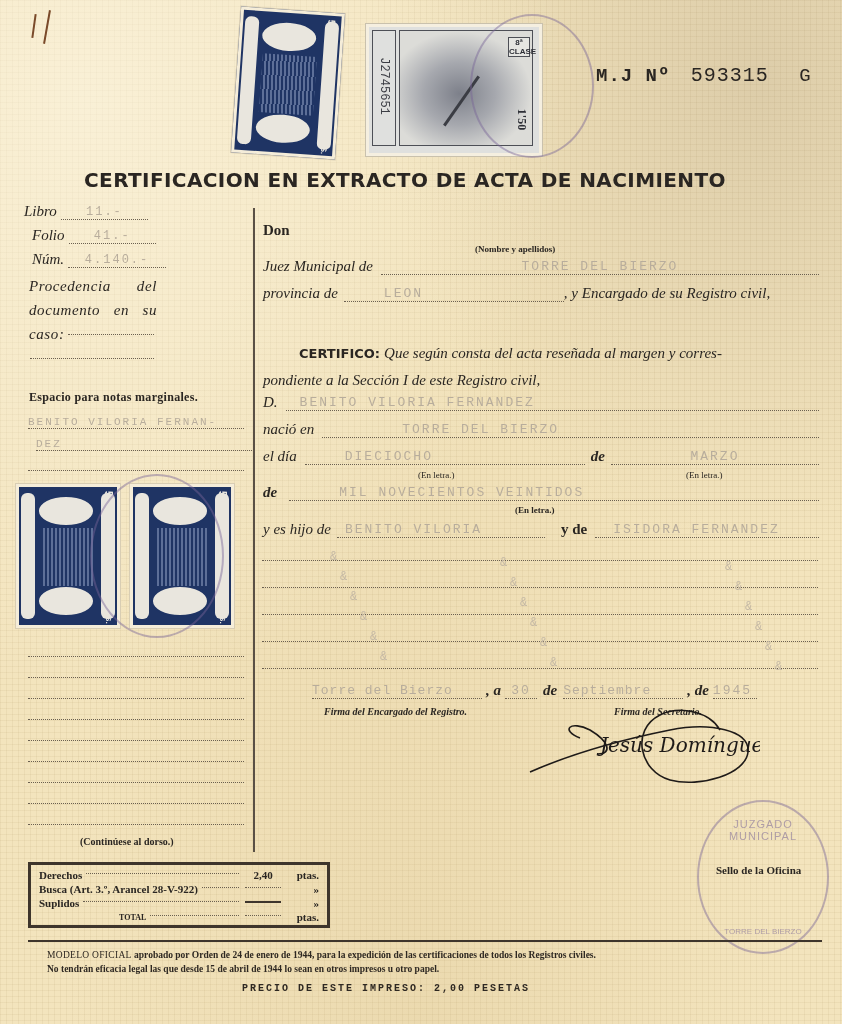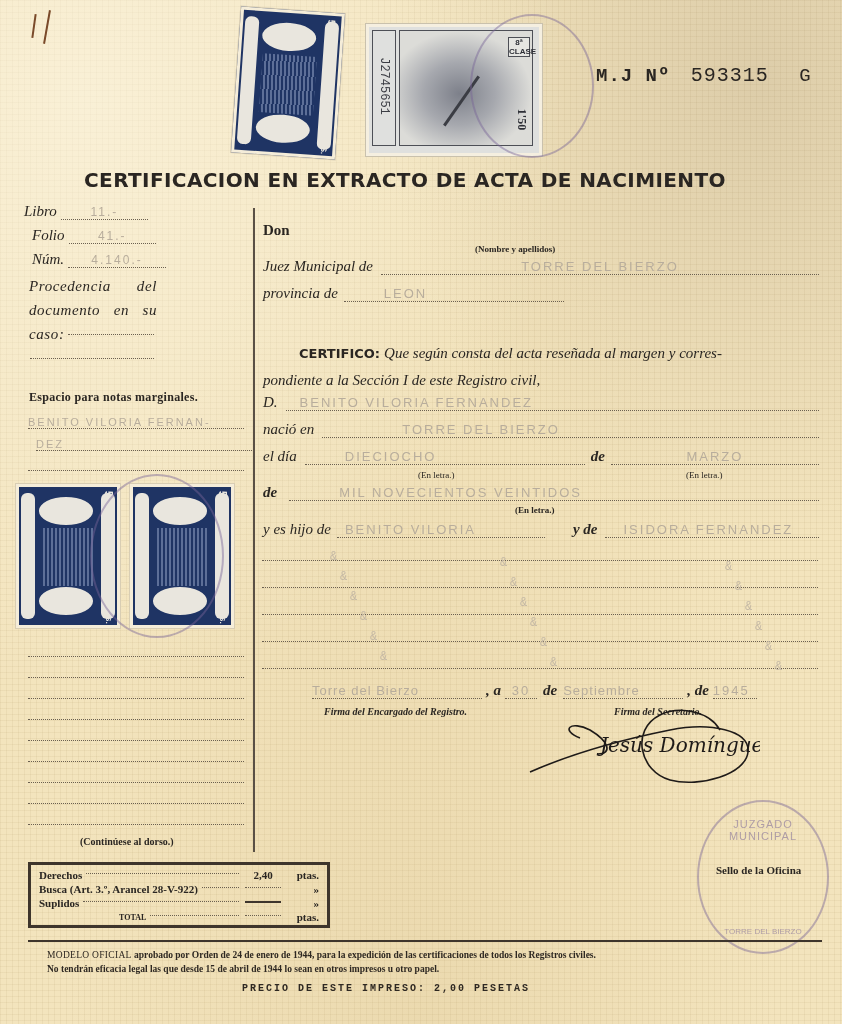--- a/index.html
+++ b/index.html
@@ -15,21 +15,21 @@
   }
   .abs { position: absolute; }
   .shade {
     position: absolute; inset: 0; pointer-events: none;
     background:
       radial-gradient(ellipse at 10% 10%, rgba(255,250,235,0.55), transparent 45%),
       radial-gradient(ellipse at 90% 8%, rgba(120,100,80,0.18), transparent 35%),
       radial-gradient(ellipse at 50% 100%, rgba(200,170,110,0.18), transparent 60%);
   }
   .typed {
-    font-family: Liberation Sans, sans-serif;
+    font-family: Liberation Mono, monospace;
     color: #b8ad9c; letter-spacing: 2px; font-size: 13px;
   }
   .lbl-it { font-style: italic; font-size: 15px; }
   .lbl-b { font-weight: bold; font-size: 15px; }
   .dots {
     border-bottom: 1.5px dotted #6b6050;
   }
   .small-caption { font-size: 9px; font-weight: bold; font-family: "Liberation Serif", serif; }
 
   
@@ -163,20 +163,21 @@
 <div class="abs small-caption" style="left:475px;top:244px;">(Nombre y apellidos)</div>
 
 <div class="abs" style="left:263px;top:258px;width:556px;display:flex;align-items:flex-end;">
   <span class="lbl-it">Juez Municipal de</span>
   <span class="dots typed" style="flex:1;margin-left:8px;text-align:center;">TORRE DEL BIERZO</span>
 </div>
 
 <div class="abs" style="left:263px;top:285px;width:560px;display:flex;align-items:flex-end;">
   <span class="lbl-it">provincia de</span>
   <span class="dots typed" style="width:220px;margin-left:6px;text-align:left;padding-left:40px;box-sizing:border-box;">LEON</span>
+  <span class="lbl-it">, y Encargado de su Registro civil,</span>
 </div>
 
 <div class="abs" style="left:263px;top:340px;width:560px;line-height:26px;">
   <div style="padding-left:36px;">
     <span class="lbl-b" style="font-family:'DejaVu Sans',sans-serif;font-size:13px;">CERTIFICO:</span>
     <span class="lbl-it">Que según consta del acta reseñada al margen y corres-</span>
   </div>
   <div class="lbl-it">pondiente a la Sección I de este Registro civil,</div>
 </div>
 
@@ -200,21 +201,21 @@
 
 <div class="abs" style="left:263px;top:484px;width:556px;display:flex;align-items:flex-end;">
   <span class="lbl-b" style="font-style:italic;">de</span>
   <span class="dots typed" style="flex:1;margin-left:12px;padding-left:50px;">MIL NOVECIENTOS VEINTIDOS</span>
 </div>
 <div class="abs small-caption" style="left:515px;top:505px;">(En letra.)</div>
 
 <div class="abs" style="left:263px;top:521px;width:556px;display:flex;align-items:flex-end;">
   <span class="lbl-it">y es hijo de</span>
   <span class="dots typed" style="width:200px;margin-left:6px;padding-left:8px;">BENITO VILORIA</span>
-  <span class="lbl-b" style="font-style:italic;margin-left:28px;">y de</span>
+  <span class="lbl-b" style="margin-left:16px;">y de</span>
   <span class="dots typed" style="flex:1;margin-left:8px;padding-left:18px;">ISIDORA FERNANDEZ</span>
 </div>
 
 <div class="abs" style="left:262px;top:540px;width:556px;">
   <div class="dots" style="height:20px;"></div>
   <div class="dots" style="height:26px;"></div>
   <div class="dots" style="height:26px;"></div>
   <div class="dots" style="height:26px;"></div>
   <div class="dots" style="height:26px;"></div>
 </div>

